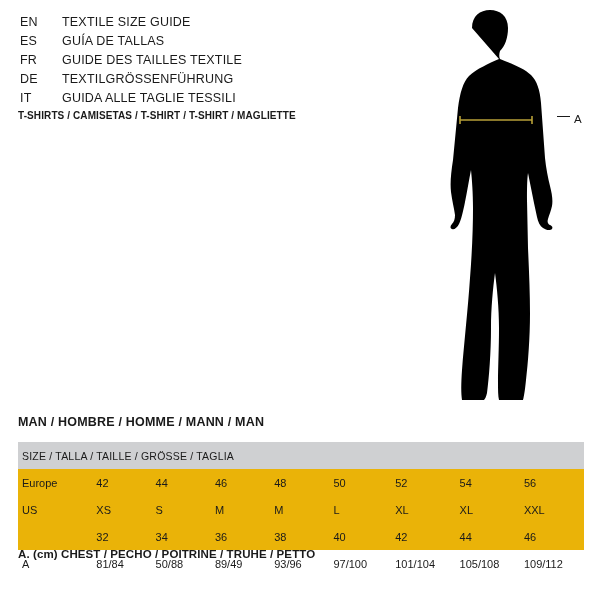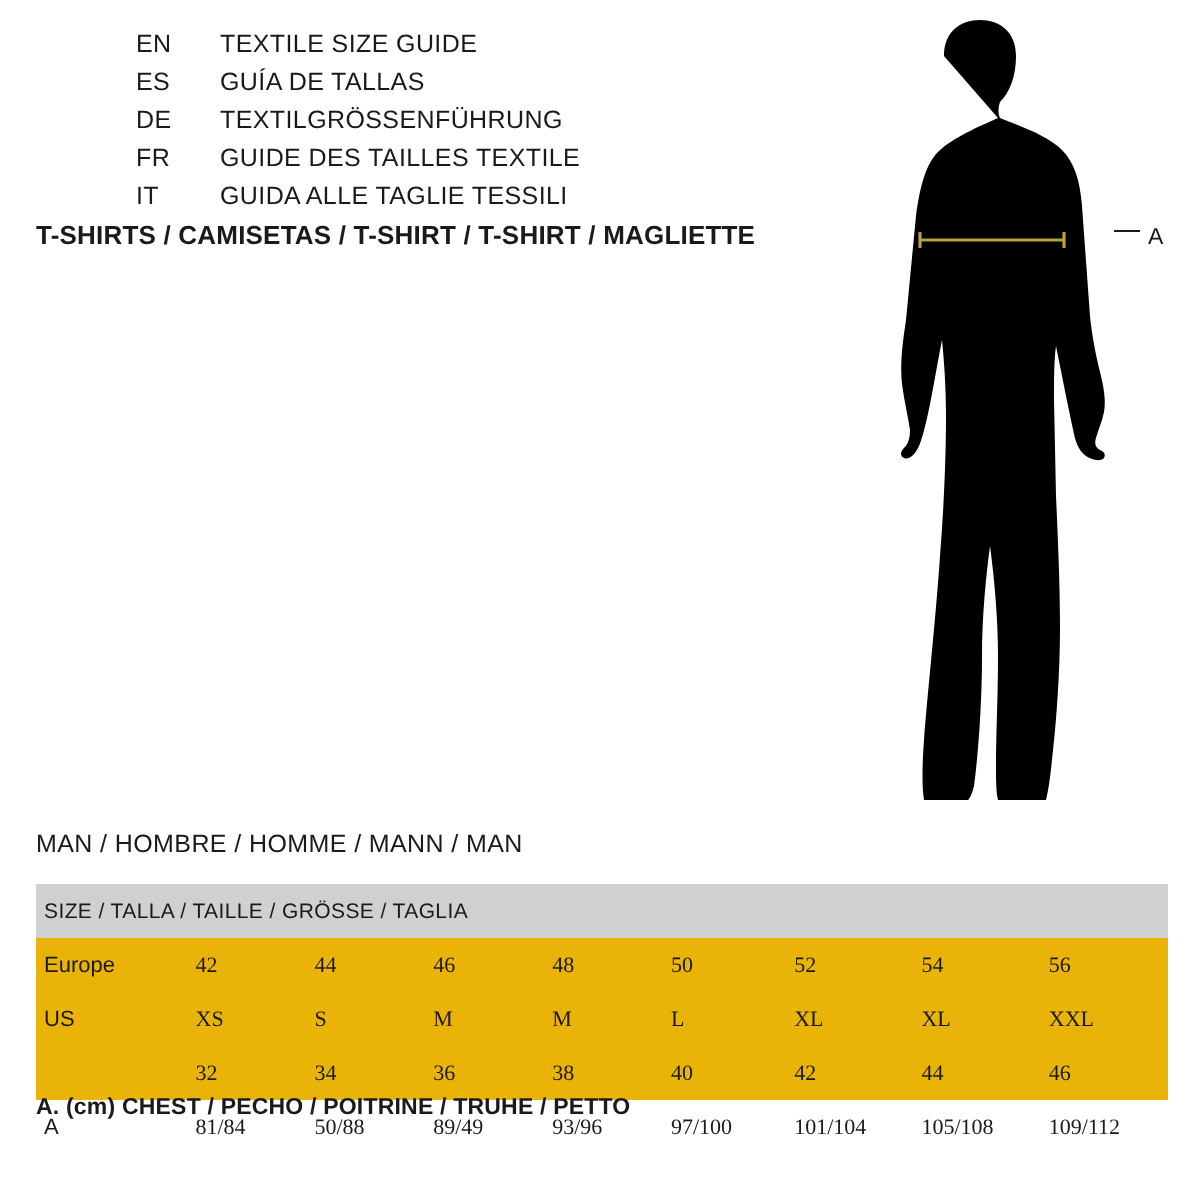--- a/index.html
+++ b/index.html
@@ -30,35 +30,34 @@
   .lang-row {
     display: flex;
     align-items: baseline;
     height: 19px;
     font-size: 12.5px;
     letter-spacing: 0.2px;
   }
   .lang-code {
     width: 42px;
     flex: 0 0 42px;
-    margin-left: 48px;
   }
   .lang-text {
     flex: 1 1 auto;
   }
 
   
   .cat-block {
     position: absolute;
     left: 18px;
     top: 110px;
     width: 400px;
   }
   .cat-line {
-    font-size: 13px;
+    font-size: 10px;
     font-weight: bold;
     letter-spacing: 0.1px;
     height: 21px;
     white-space: nowrap;
   }
 
   
   .figure-wrap {
     position: absolute;
     left: 400px;
@@ -82,21 +81,21 @@
     position: relative;
     top: -3px;
   }
 
   
   .man-head {
     position: absolute;
     left: 18px;
     top: 415px;
     font-size: 12.5px;
-    font-weight: normal;
+    font-weight: bold;
     letter-spacing: 0.2px;
   }
 
   table.size-table {
     position: absolute;
     left: 18px;
     top: 442px;
     width: 566px;
     border-collapse: collapse;
     font-size: 11px;
@@ -114,21 +113,20 @@
     height: 18px;
   }
   .row-shade td { background: #eab308; }
   .row-plain td { background: #ffffff; }
   .c-label {
     width: 88px;
     padding-left: 4px !important;
   }
   .c-val {
     width: 68px;
-    font-family: Liberation Serif, serif;
   }
   .note {
     position: absolute;
     left: 18px;
     top: 548px;
     font-size: 11.5px;
     letter-spacing: 0.1px;
     font-weight: bold;
   }
 </style>
@@ -140,26 +138,26 @@
   <div class="lang-block">
     <div class="lang-row">
       <span class="lang-code">EN</span>
       <span class="lang-text">TEXTILE SIZE GUIDE</span>
     </div>
     <div class="lang-row">
       <span class="lang-code">ES</span>
       <span class="lang-text">GUÍA DE TALLAS</span>
     </div>
     <div class="lang-row">
+      <span class="lang-code">FR</span>
+      <span class="lang-text">GUIDE DES TAILLES TEXTILE</span>
+    </div>
+    <div class="lang-row">
       <span class="lang-code">DE</span>
       <span class="lang-text">TEXTILGRÖSSENFÜHRUNG</span>
-    </div>
-    <div class="lang-row">
-      <span class="lang-code">FR</span>
-      <span class="lang-text">GUIDE DES TAILLES TEXTILE</span>
     </div>
     <div class="lang-row">
       <span class="lang-code">IT</span>
       <span class="lang-text">GUIDA ALLE TAGLIE TESSILI</span>
     </div>
   </div>
 
   <div class="cat-block">
     <div class="cat-line">T-SHIRTS / CAMISETAS / T-SHIRT / T-SHIRT / MAGLIETTE</div>
   </div>

